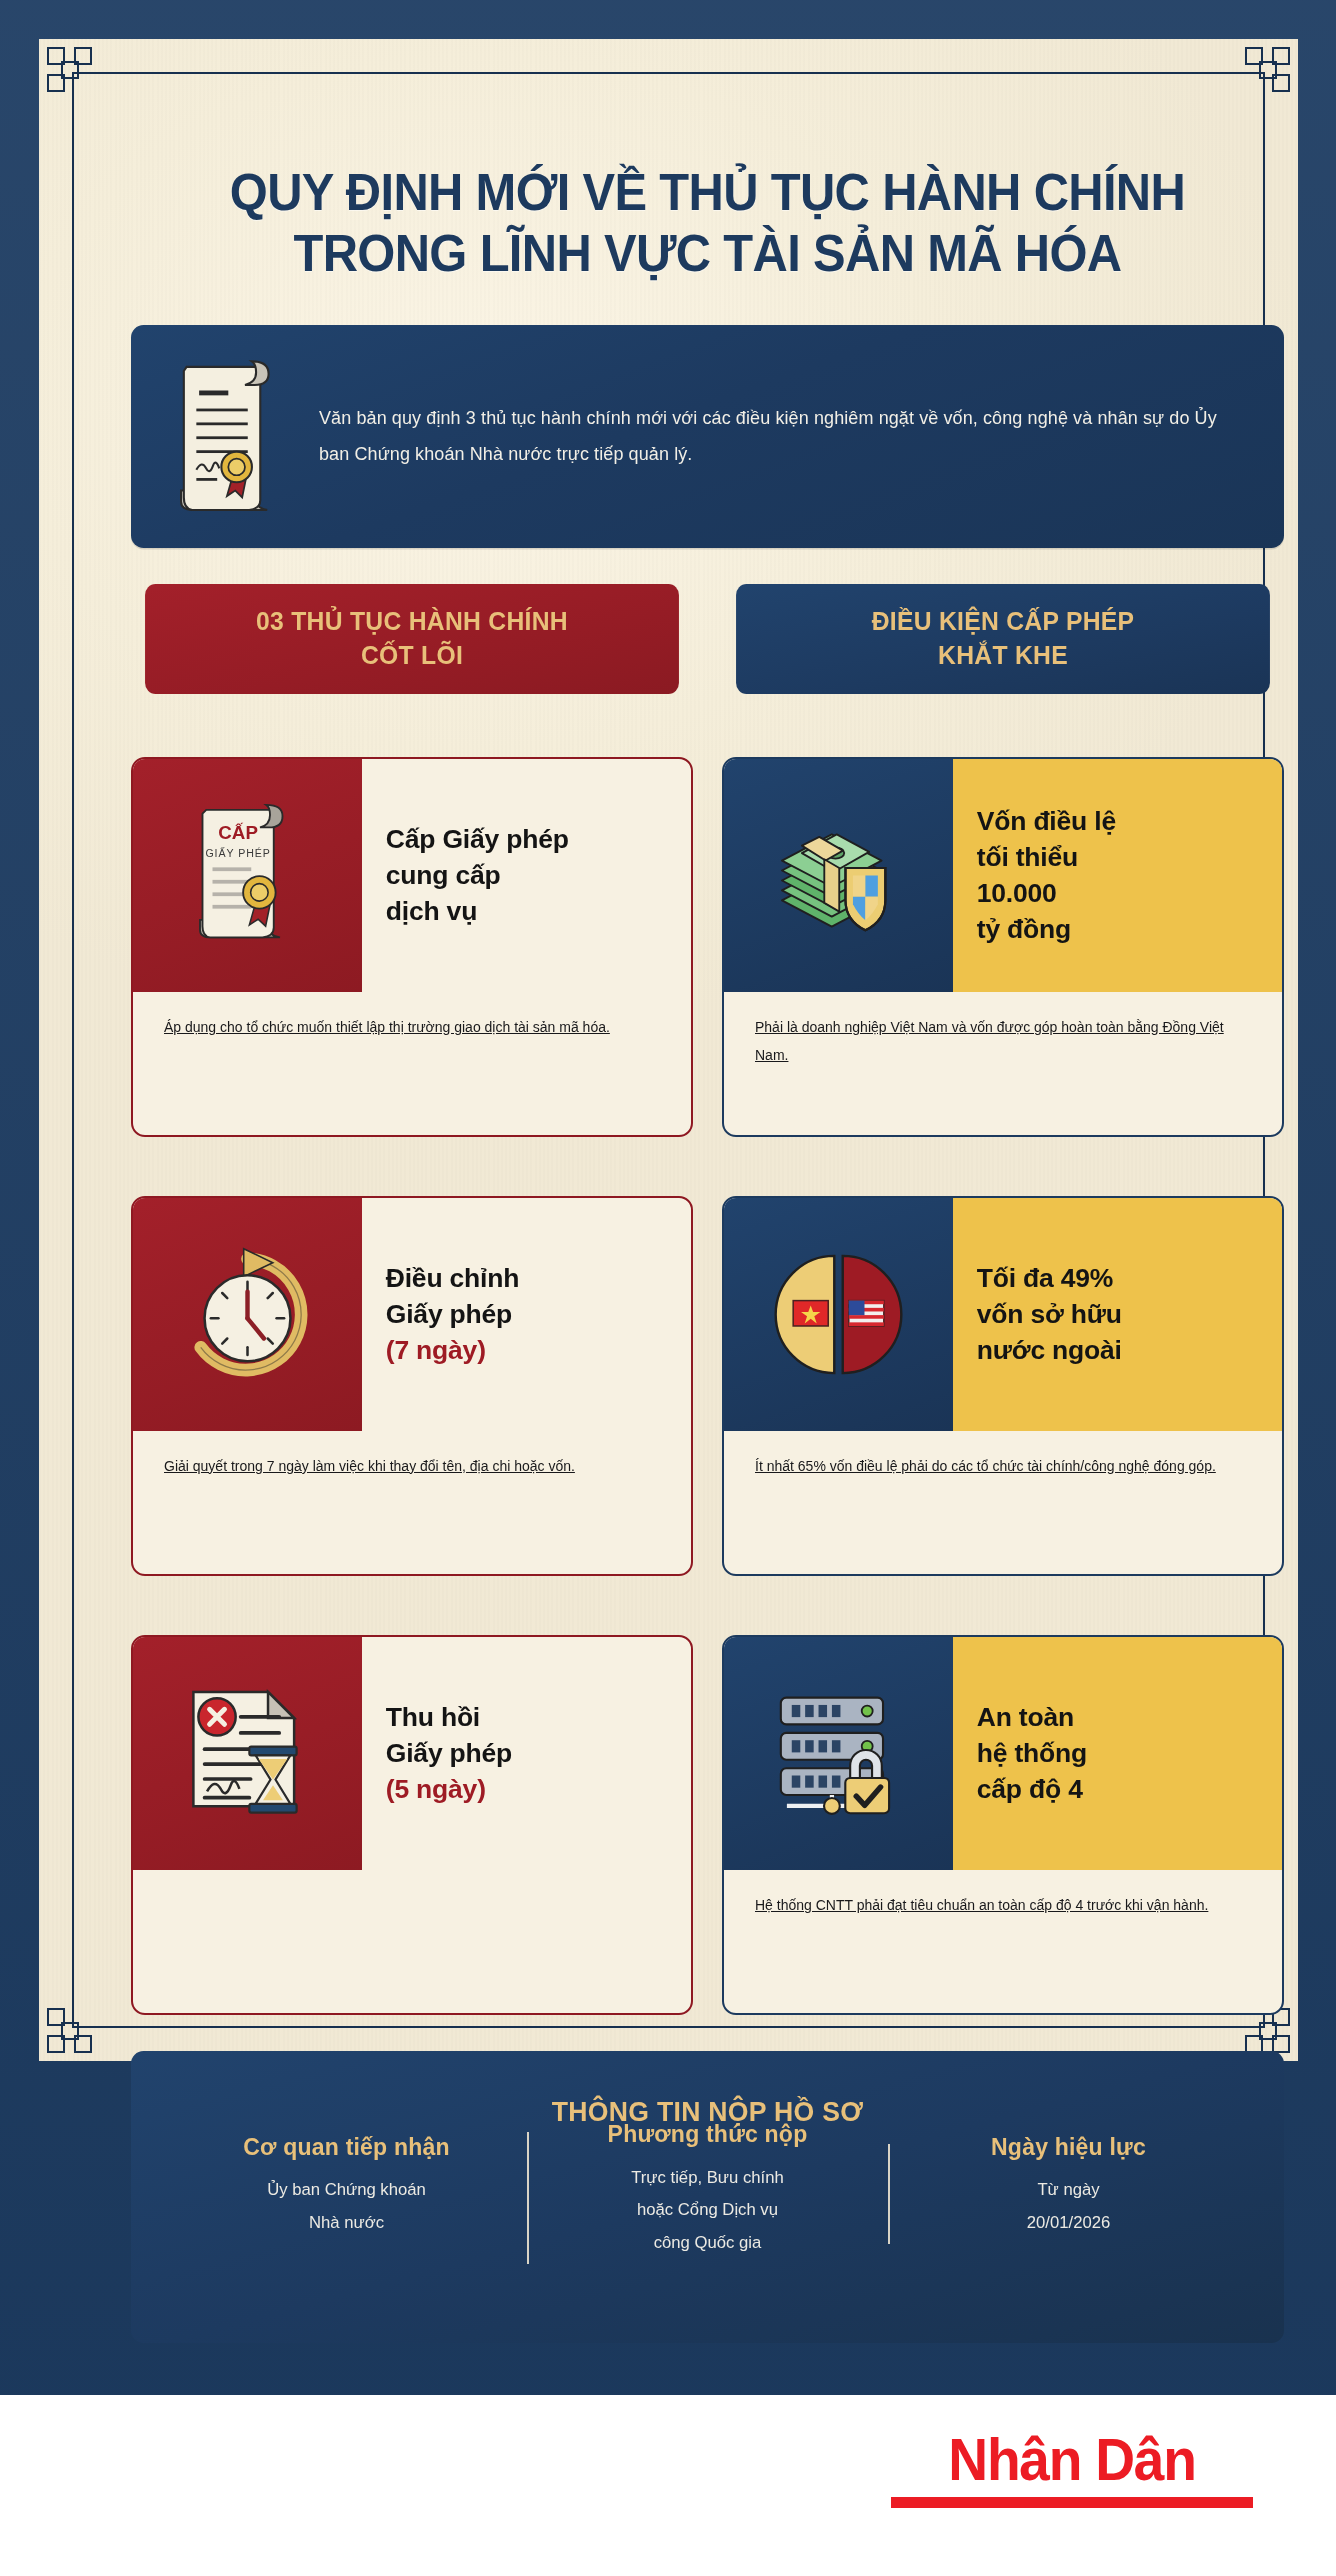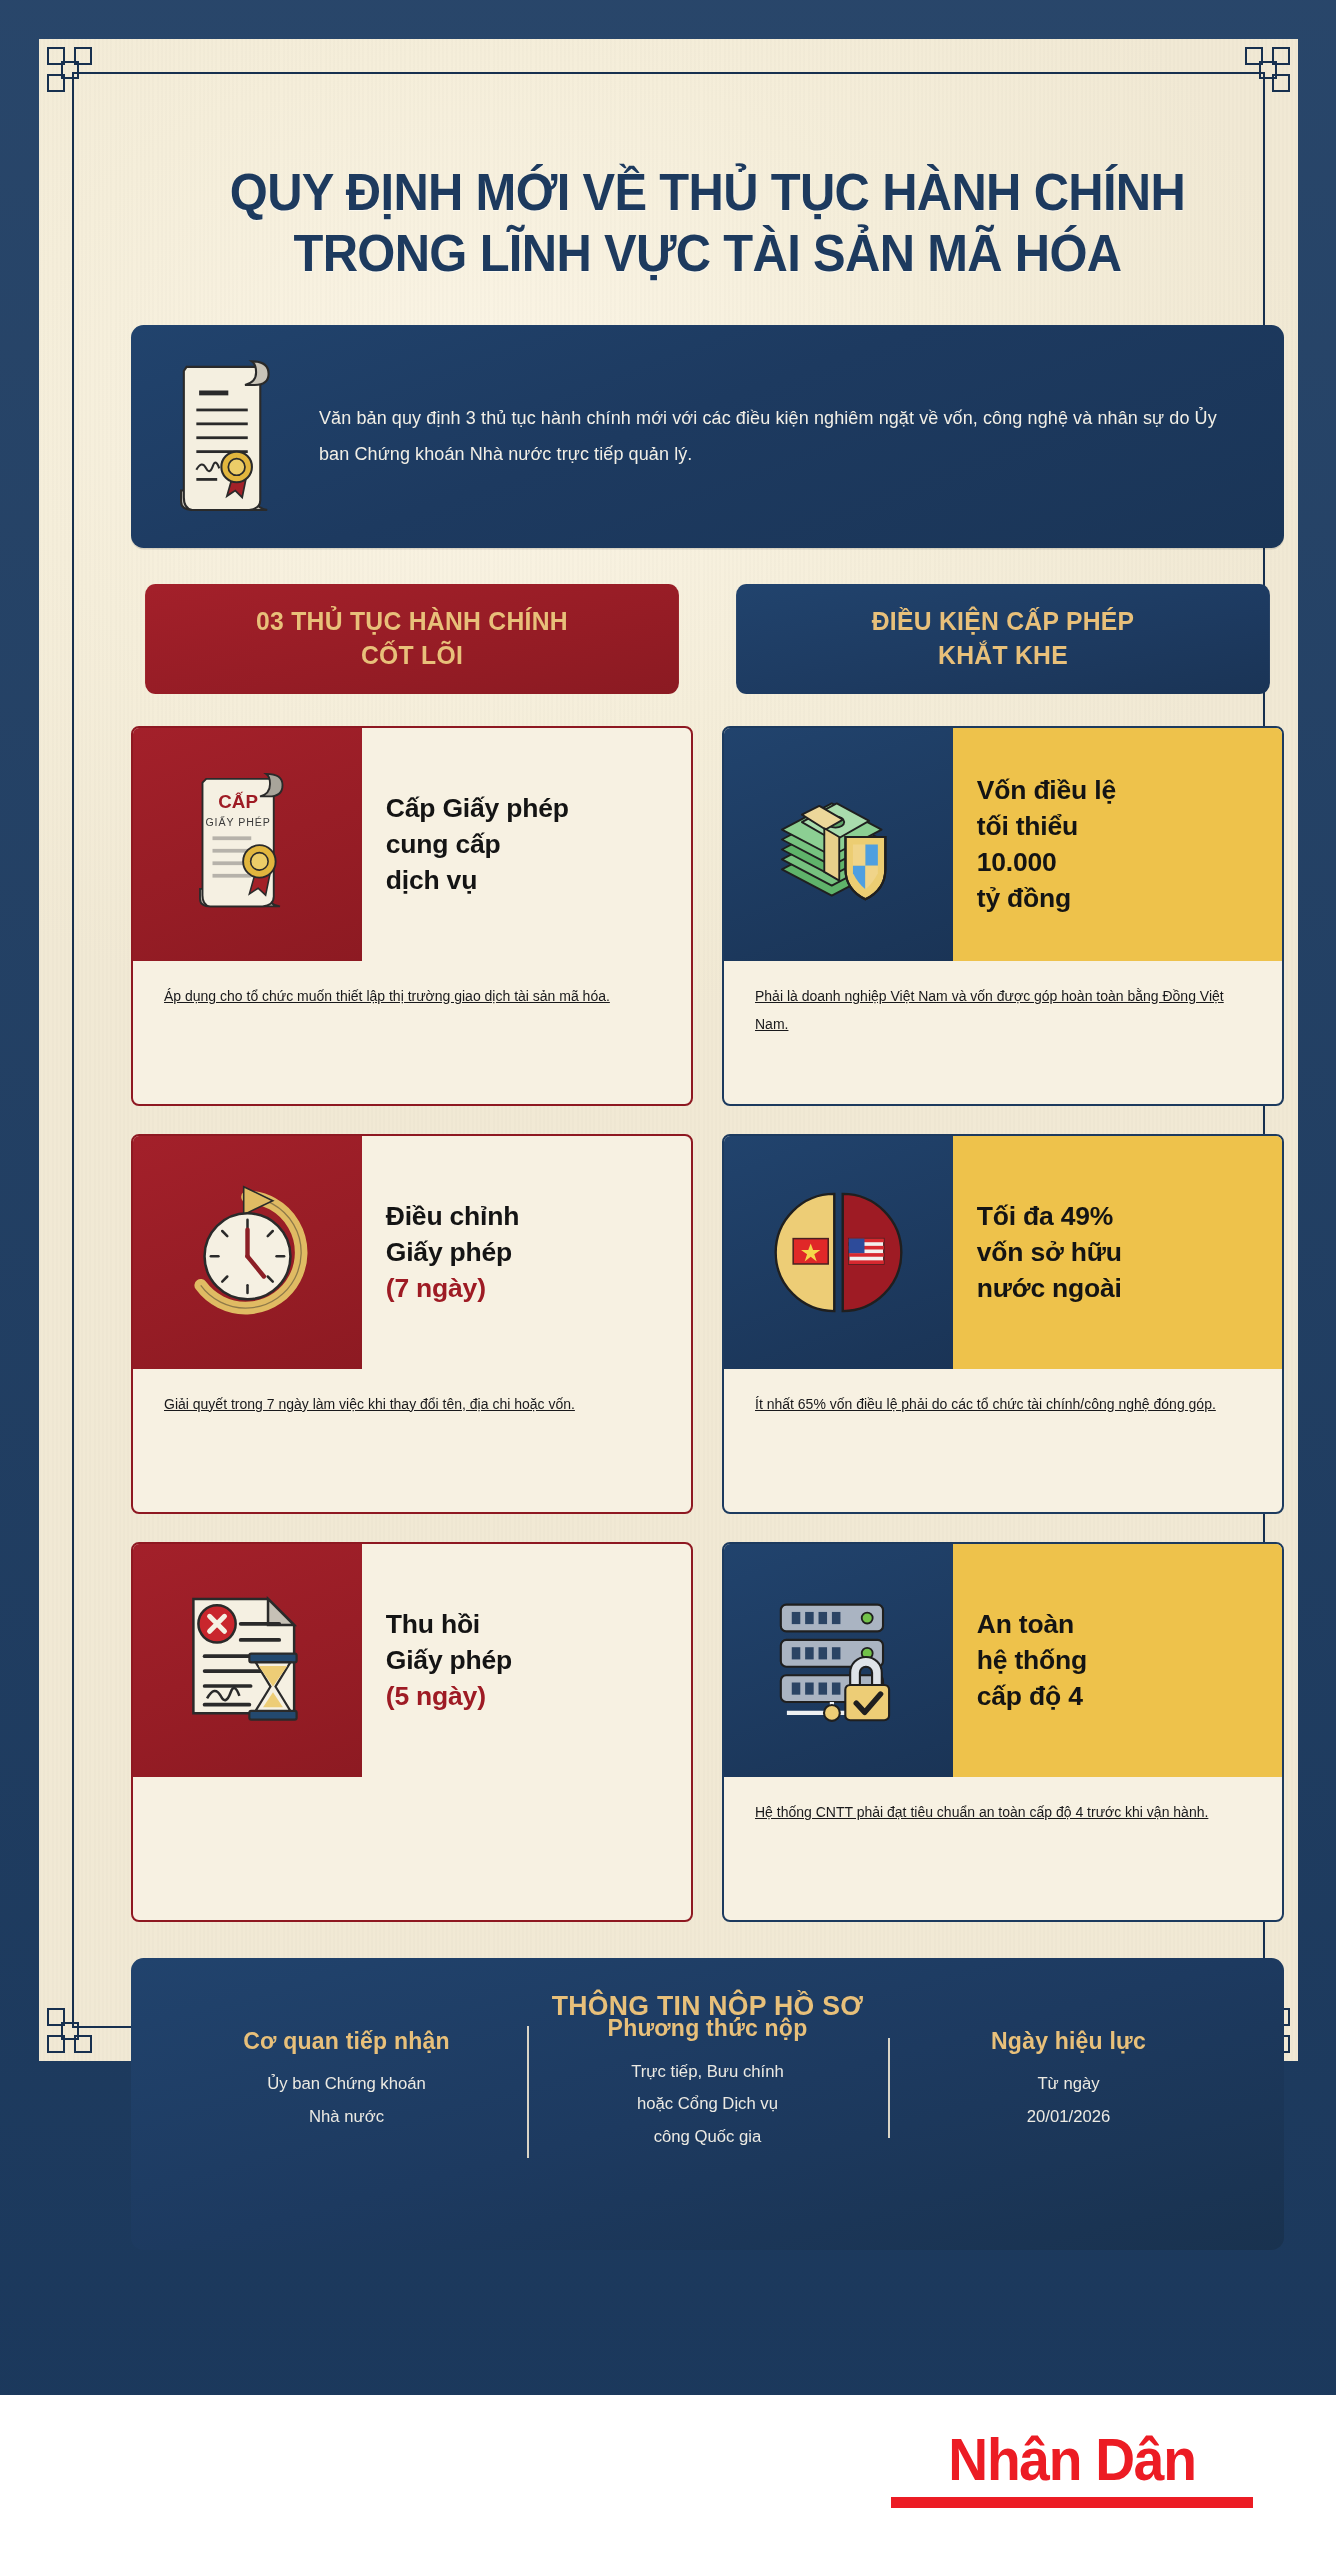--- a/index.html
+++ b/index.html
@@ -133,24 +133,25 @@
 
   
   .grid{
     display:grid;
     grid-template-columns:1fr 1fr;
     column-gap:29px;
     row-gap:28px;
     margin-top:32px;
   }
   .card{
-    border-radius:8px;
+    border-radius:14px;
     overflow:hidden;
     background:#f7f1e2;
     position:relative;
+    margin-top:31px;
   }
   .card.red{border:2.1px solid #8e1821;}
   .card.blue{border:2.1px solid #1c3a5e;}
 
   .card-top{display:flex;min-height:233px;}
   .card-ico{
     flex:0 0 41%;
     display:flex;align-items:center;justify-content:center;
   }
   .card.red .card-ico{background:linear-gradient(160deg,#a3202a,#8d1a22);}
@@ -178,21 +179,21 @@
     min-height:143px;
     text-decoration:underline;
   }
 
   
   .footer-panel{
     margin-top:36px;
     margin-bottom:28px;
     background:linear-gradient(165deg,#21436d 0%,#1d3a60 50%,#19324f 100%);
     border-radius:12.5px;
-    padding:32px 35px 42px 35px;
+    padding:45px 35px 42px 35px;
     position:relative;
     min-height:292px;
   }
   .footer-title{
     text-align:center;
     color:var(--gold-text);
     font-weight:900;
     font-size:28px;
     letter-spacing:0.3px;
     transform:scaleX(.95);

